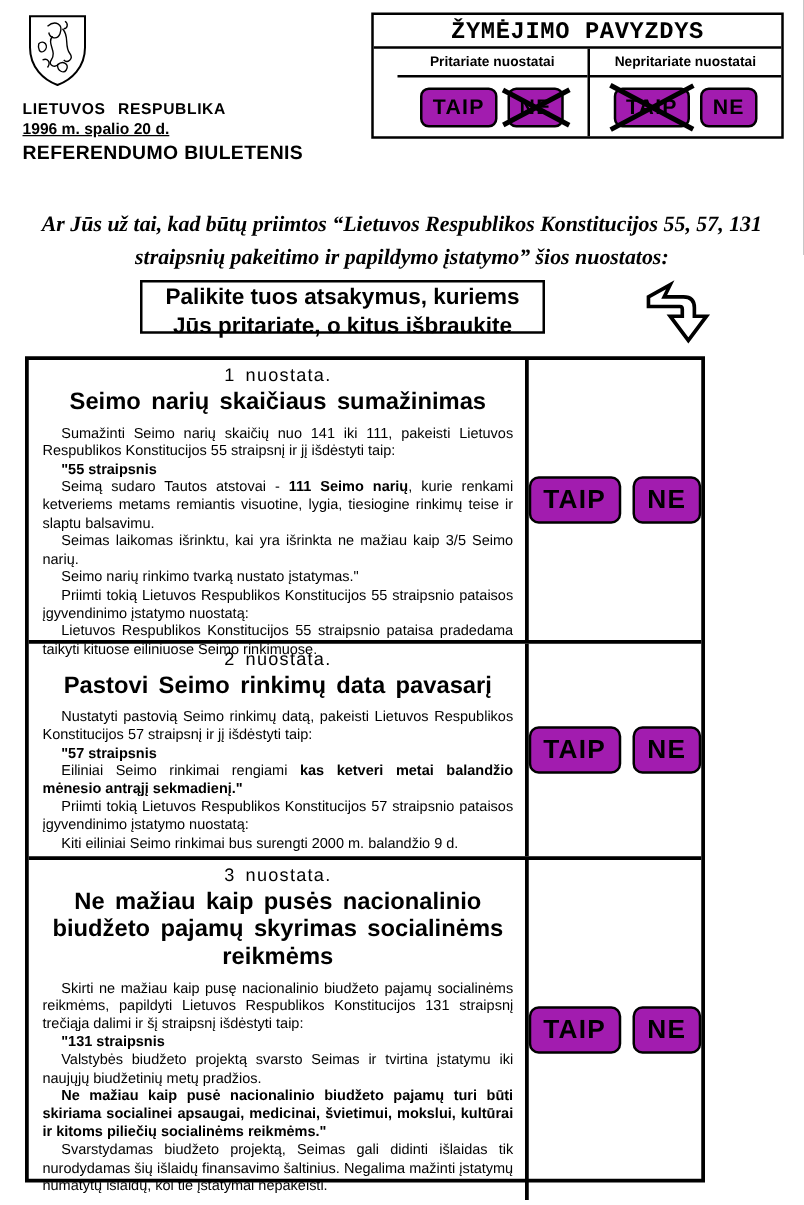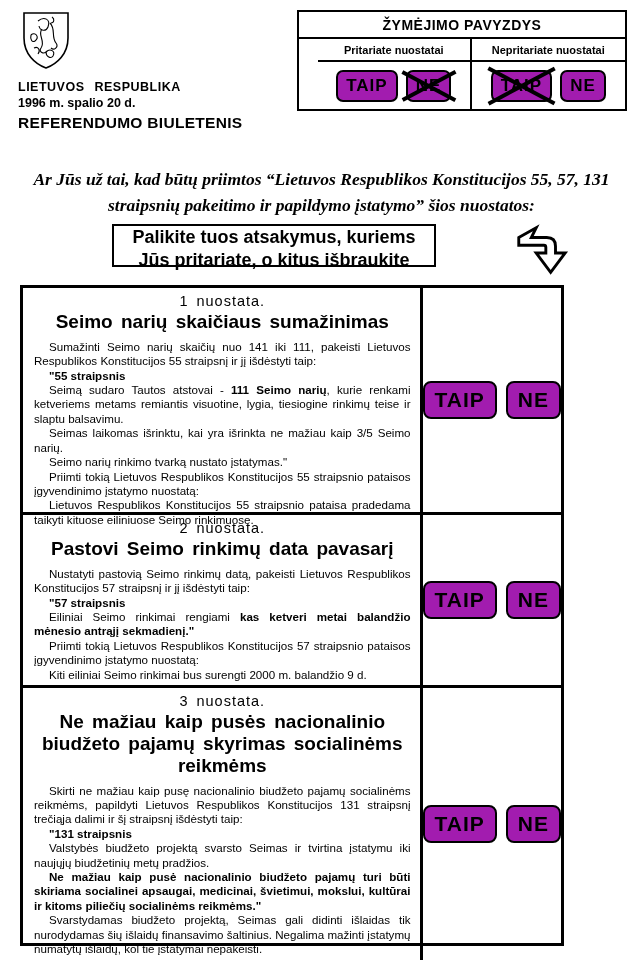--- a/index.html
+++ b/index.html
@@ -6,28 +6,28 @@
   .page {
     position:relative; width:643px; height:964px; margin:0 auto;
     background:#fff; color:#000;
     font-family:"Liberation Sans", sans-serif;
     overflow:hidden;
   }
 
   
   .crest { position:absolute; left:18px; top:8px; width:56px; height:64px; }
   .country { position:absolute; left:18px; top:80px; font-size:12.5px; font-weight:bold; letter-spacing:.5px; word-spacing:6px; }
-  .date    { position:absolute; left:18px; top:96px; font-size:12.5px; font-weight:bold; }
+  .date    { position:absolute; left:18px; top:96px; font-size:12.5px; font-weight:bold;text-decoration:underline; }
   .doc-title { position:absolute; left:18px; top:114px; font-size:15.5px; font-weight:bold; letter-spacing:.3px; }
 
   
   .sample { position:absolute; left:297px; top:10px; width:330px; height:101px;
             border:2.5px solid #000; box-sizing:border-box; display:flex; flex-direction:column; }
   .sample-title { height:25px; border-bottom:2.5px solid #000; display:flex; align-items:center; justify-content:center;
-                  font-size:14px; font-weight:bold; letter-spacing:.5px; }
+                  font-size:19px; font-weight:bold; letter-spacing:.5px;font-family:Liberation Mono, monospace; }
   .sample-cols { flex:1; display:flex;margin-left:19px; }
   .sample-col { width:50%; display:flex; flex-direction:column; box-sizing:border-box; }
   .sample-col:first-child { border-right:2.5px solid #000; }
   .sample-col-label { height:21px; border-bottom:2.5px solid #000; display:flex; align-items:center; justify-content:center;
                       font-size:11px; font-weight:bold; }
   .sample-col-btns { flex:1; display:flex; align-items:center; justify-content:center; gap:8px; }
 
   
   .vote-btn { display:inline-block; background:#a21caf; border:2.5px solid #000; border-radius:8px;
               font-weight:bold; letter-spacing:1px; text-align:center; }

